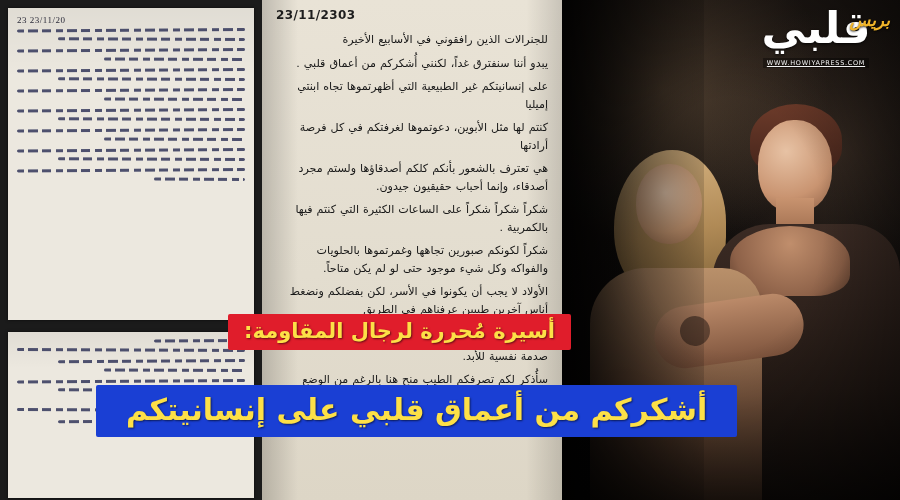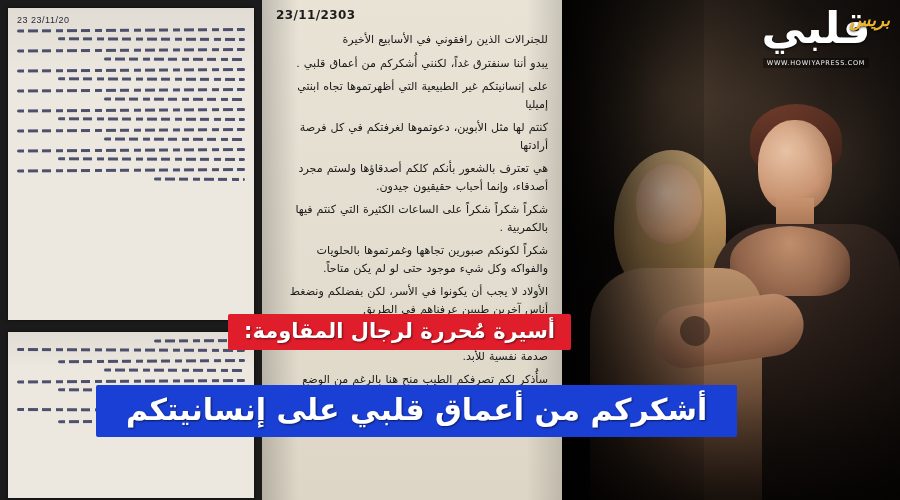--- a/index.html
+++ b/index.html
@@ -48,21 +48,21 @@
     padding: 7px 9px;
     background:
       linear-gradient(180deg, rgba(0,0,0,.05), rgba(0,0,0,0) 22%),
       #ece8df;
   }
 
   .scan-date {
     font-size: 9px;
     color: #2a2a38;
     text-align: left;
-    font-family: Liberation Sans, sans-serif;
+    font-family: Liberation Serif, serif;
     margin-bottom: 3px;
     letter-spacing: .5px;
   }
 
   
   .hand-lines { position: relative; }
   .hl {
     height: 3px;
     margin-bottom: 7px;
     background:
@@ -253,27 +253,28 @@
   }
   .logo-url {
     margin-top: 2px;
     font-size: 6.5px;
     color: #f2f2f2;
     letter-spacing: .7px;
     direction: ltr;
     background: rgba(0,0,0,.35);
     display: inline-block;
     padding: 1px 4px;
+    text-decoration: underline;
   }
 
   
   .banner {
     position: absolute;
     z-index: 8;
-    color: #ffffff;
+    color: #fde047;
     font-weight: bold;
     text-align: left;
     white-space: nowrap;
     text-shadow: 1px 1px 2px rgba(0,0,0,.55);
   }
   .banner-1 {
     top: 314px;
     left: 228px;
     padding: 5px 16px 7px;
     background: #e01d2b;

